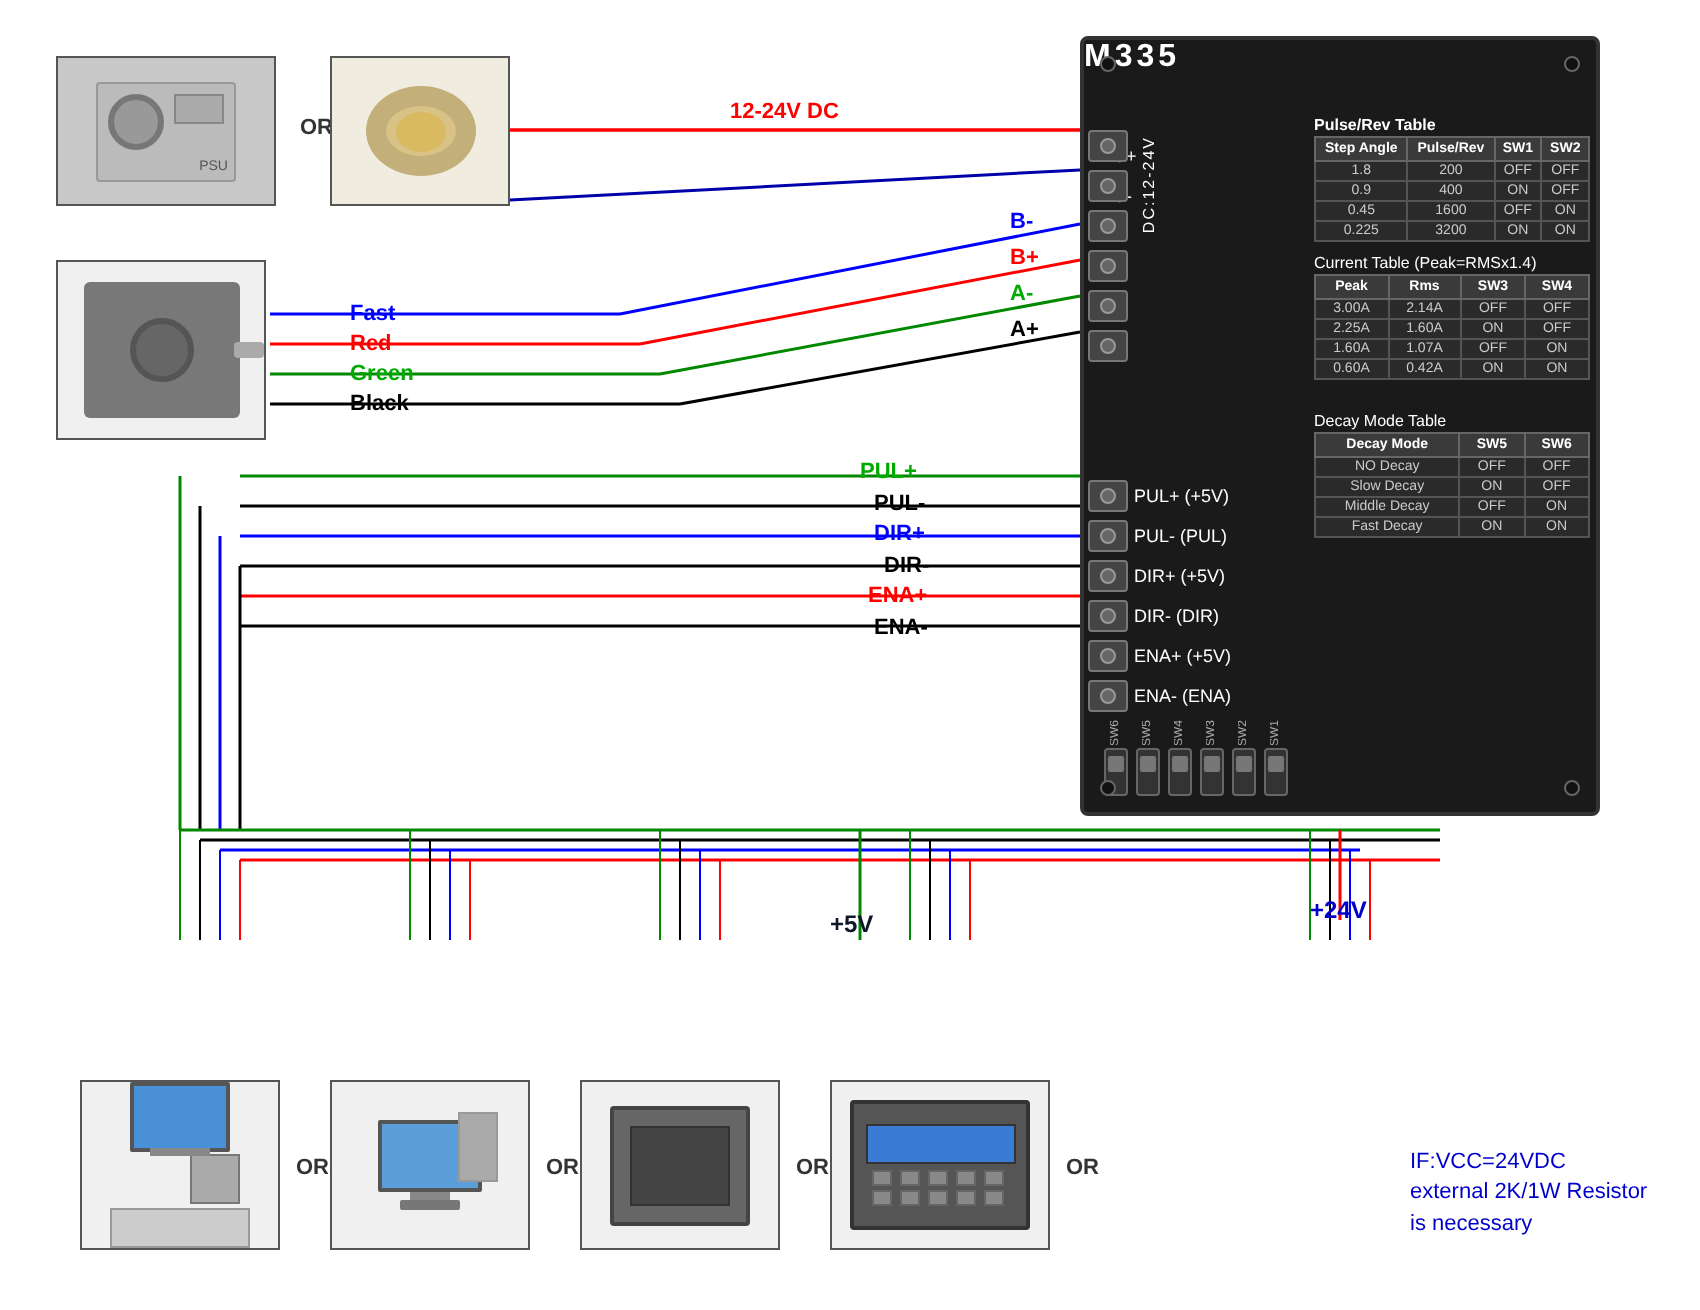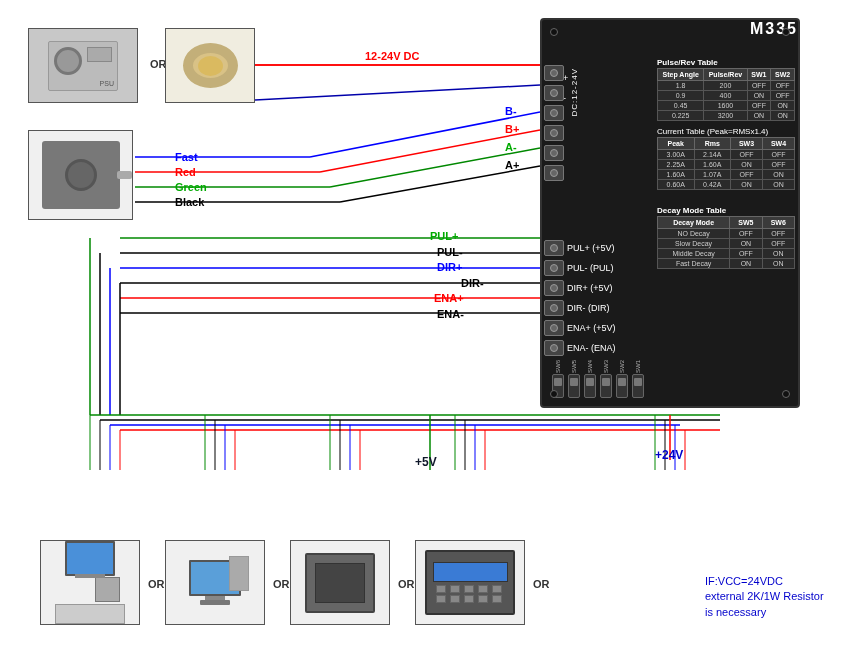--- a/index.html
+++ b/index.html
@@ -84,21 +84,21 @@
     .driver-title {
       color: #ffffff;
       text-align: center;
       font-size: 14px;
       font-weight: bold;
       padding-top: 8px;
       letter-spacing: 1px;
     }
     .driver-model {
       color: #ffffff;
-      text-align: right;
+      text-align: left;
       font-size: 16px;
       font-weight: bold;
       letter-spacing: 2px;
     }
 
     
     .wire-label {
       position: absolute;
       font-size: 11px;
       font-weight: bold;
@@ -273,21 +273,21 @@
   <div class="wire-label color-black" style="left:175px;top:196px;">Black</div>
 
   <div class="wire-label color-blue" style="left:505px;top:105px;">B-</div>
   <div class="wire-label color-red" style="left:505px;top:123px;">B+</div>
   <div class="wire-label color-green" style="left:505px;top:141px;">A-</div>
   <div class="wire-label color-black" style="left:505px;top:159px;">A+</div>
 
   <div class="wire-label pul-plus" style="left:430px;top:230px;">PUL+</div>
   <div class="wire-label color-black" style="left:437px;top:246px;">PUL-</div>
   <div class="wire-label dir-plus" style="left:437px;top:261px;">DIR+</div>
-  <div class="wire-label color-black" style="left:461px;top:277px;">DIR-</div>
+  <div class="wire-label color-black" style="left:442px;top:277px;">DIR-</div>
   <div class="wire-label ena-plus" style="left:434px;top:292px;">ENA+</div>
   <div class="wire-label color-black" style="left:437px;top:308px;">ENA-</div>
 
   <div class="driver-box">
     <div class="driver-model">M335</div>
 
     <div style="position:absolute;left:8px;top:48px;color:#fff;font-size:9px;line-height:20px;">
       <div>DC+</div>
       <div>DC-</div>
       <div>B-</div>
@@ -420,21 +420,21 @@
             </tr>
         <tr>
               <td>0.60A</td>
               <td>0.42A</td>
               <td>ON</td>
               <td>ON</td>
             </tr>
       </tbody>
         </table>
 
-      <div style="color:#fff;font-size:8px;font-weight:bold;margin-top:16px;margin-bottom:1px;">Decay Mode Table</div>
+      <div style="color:#fff;font-size:8px;font-weight:normal;margin-top:16px;margin-bottom:1px;">Decay Mode Table</div>
       <table class="dtable">
         <tbody>
             <tr>
               <th>Decay Mode</th>
               <th>SW5</th>
               <th>SW6</th>
             </tr>
         <tr>
               <td>NO Decay</td>
               <td>OFF</td>

